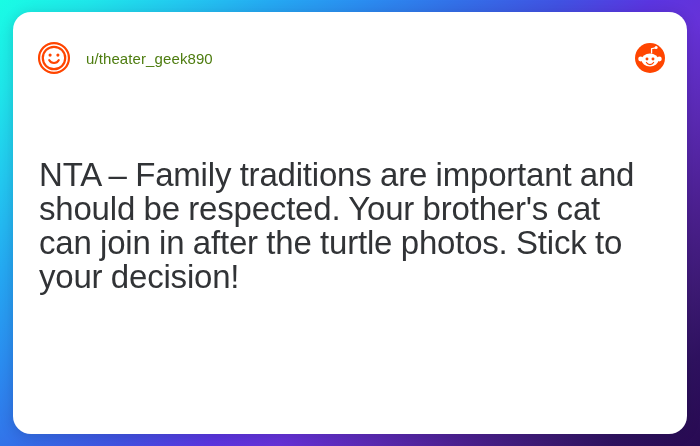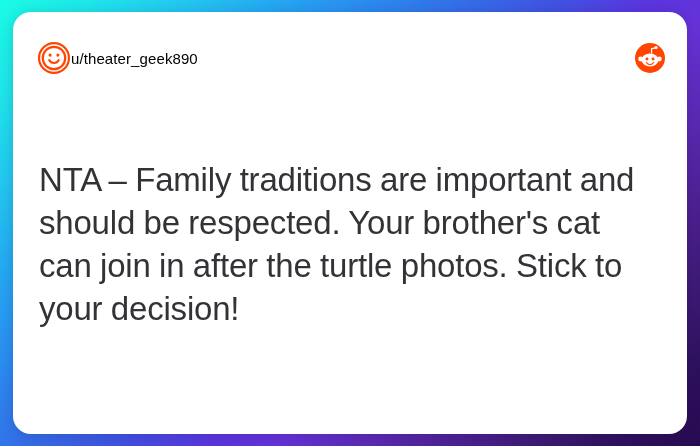--- a/index.html
+++ b/index.html
@@ -71,23 +71,24 @@
   }
 
   #avatar {
     width: 34px;
     height: 34px;
     flex: 0 0 auto;
     display: block;
   }
 
   #username {
+    margin-left: 15px;
     font-size: 15px;
     letter-spacing: 0.1px;
-    color: #000000;
+    color: #4d7c0f;
     white-space: nowrap;
     font-family: "Liberation Sans", sans-serif;
   }
 
   #header-spacer {
     flex: 1 1 auto;
   }
 
   #reddit-logo {
     width: 30px;
@@ -96,21 +97,21 @@
     display: block;
   }
 
   
   #comment-body {
     position: absolute;
     left: 26px;
     top: 146px;
     width: 620px;
     font-size: 33px;
-    line-height: 43px;
+    line-height: 34px;
     color: #313336;
     letter-spacing: -0.2px;
     font-weight: 400;
     font-family: "Liberation Sans", sans-serif;
     word-spacing: -0.5px;
   }
 </style>
 </head>
 <body>
 

